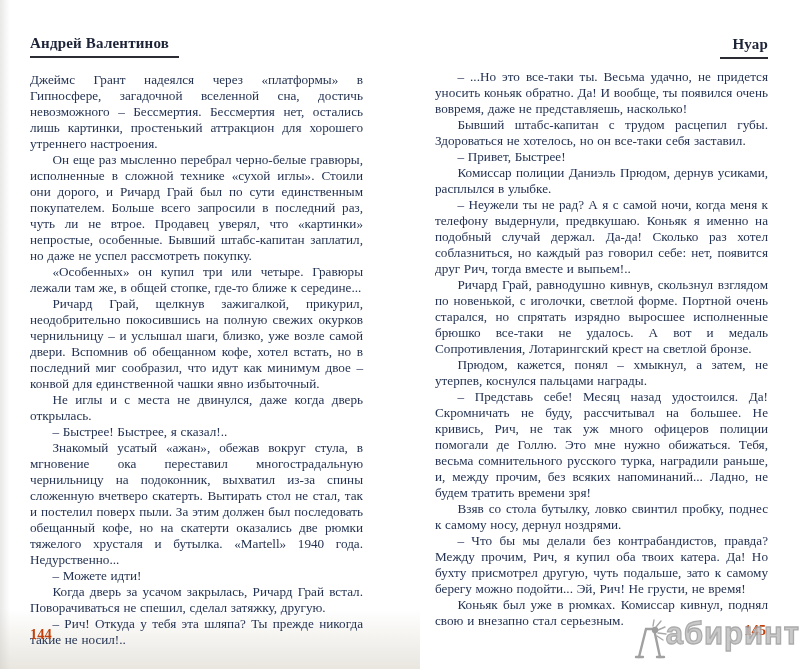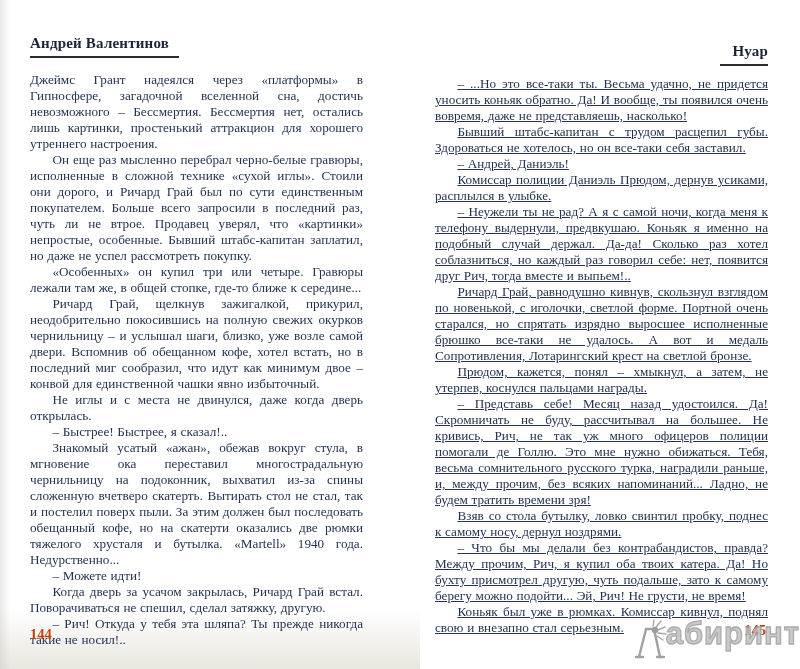--- a/index.html
+++ b/index.html
@@ -32,21 +32,21 @@
     width: 10px; height: 669px;
     background: linear-gradient(to right, rgba(190,190,188,0.35), rgba(190,190,188,0.0));
     pointer-events: none;
   }
 
   .page {
     position: absolute;
     width: 333px;
   }
   .page-left  { left: 30px;  top: 34px; }
-  .page-right { left: 435px; top: 42px; text-decoration: underline; }
+  .page-right { left: 435px; top: 35px; }
 
   .header-row { height: 30px; }
   .page-right .header-row { text-align: right; height: 26px; }
 
   .running-head {
     display: inline-block;
     font-weight: bold;
     font-size: 15px;
     letter-spacing: 0.2px;
     color: #1d2438;
@@ -127,21 +127,21 @@
       </div>
   </div>
 
   <div class="page page-right">
     <div class="header-row">
       <span class="running-head">Нуар</span>
     </div>
     <div class="body-text">
         <p class="para indent">– ...Но это все-таки ты. Весьма удачно, не придется уносить коньяк обратно. Да! И вообще, ты появился очень вовремя, даже не представляешь, насколько!</p>
         <p class="para indent">Бывший штабс-капитан с трудом расцепил губы. Здороваться не хотелось, но он все-таки себя заставил.</p>
-        <p class="para indent">– Андрей, Даниэль!</p>
+        <p class="para indent">– Привет, Быстрее!</p>
         <p class="para indent">Комиссар полиции Даниэль Прюдом, дернув усиками, расплылся в улыбке.</p>
         <p class="para indent">– Неужели ты не рад? А я с самой ночи, когда меня к телефону выдернули, предвкушаю. Коньяк я именно на подобный случай держал. Да-да! Сколько раз хотел соблазниться, но каждый раз говорил себе: нет, появится друг Рич, тогда вместе и выпьем!..</p>
         <p class="para indent">Ричард Грай, равнодушно кивнув, скользнул взглядом по новенькой, с иголочки, светлой форме. Портной очень старался, но спрятать изрядно выросшее исполненные брюшко все-таки не удалось. А вот и медаль Сопротивления, Лотарингский крест на светлой бронзе.</p>
         <p class="para indent">Прюдом, кажется, понял – хмыкнул, а затем, не утерпев, коснулся пальцами награды.</p>
         <p class="para indent">– Представь себе! Месяц назад удостоился. Да! Скромничать не буду, рассчитывал на большее. Не кривись, Рич, не так уж много офицеров полиции помогали де Голлю. Это мне нужно обижаться. Тебя, весьма сомнительного русского турка, наградили раньше, и, между прочим, без всяких напоминаний... Ладно, не будем тратить времени зря!</p>
         <p class="para indent">Взяв со стола бутылку, ловко свинтил пробку, поднес к самому носу, дернул ноздрями.</p>
         <p class="para indent">– Что бы мы делали без контрабандистов, правда? Между прочим, Рич, я купил оба твоих катера. Да! Но бухту присмотрел другую, чуть подальше, зато к самому берегу можно подойти... Эй, Рич! Не грусти, не время!</p>
         <p class="para indent">Коньяк был уже в рюмках. Комиссар кивнул, поднял свою и внезапно стал серьезным.</p>
       </div>
   </div>

